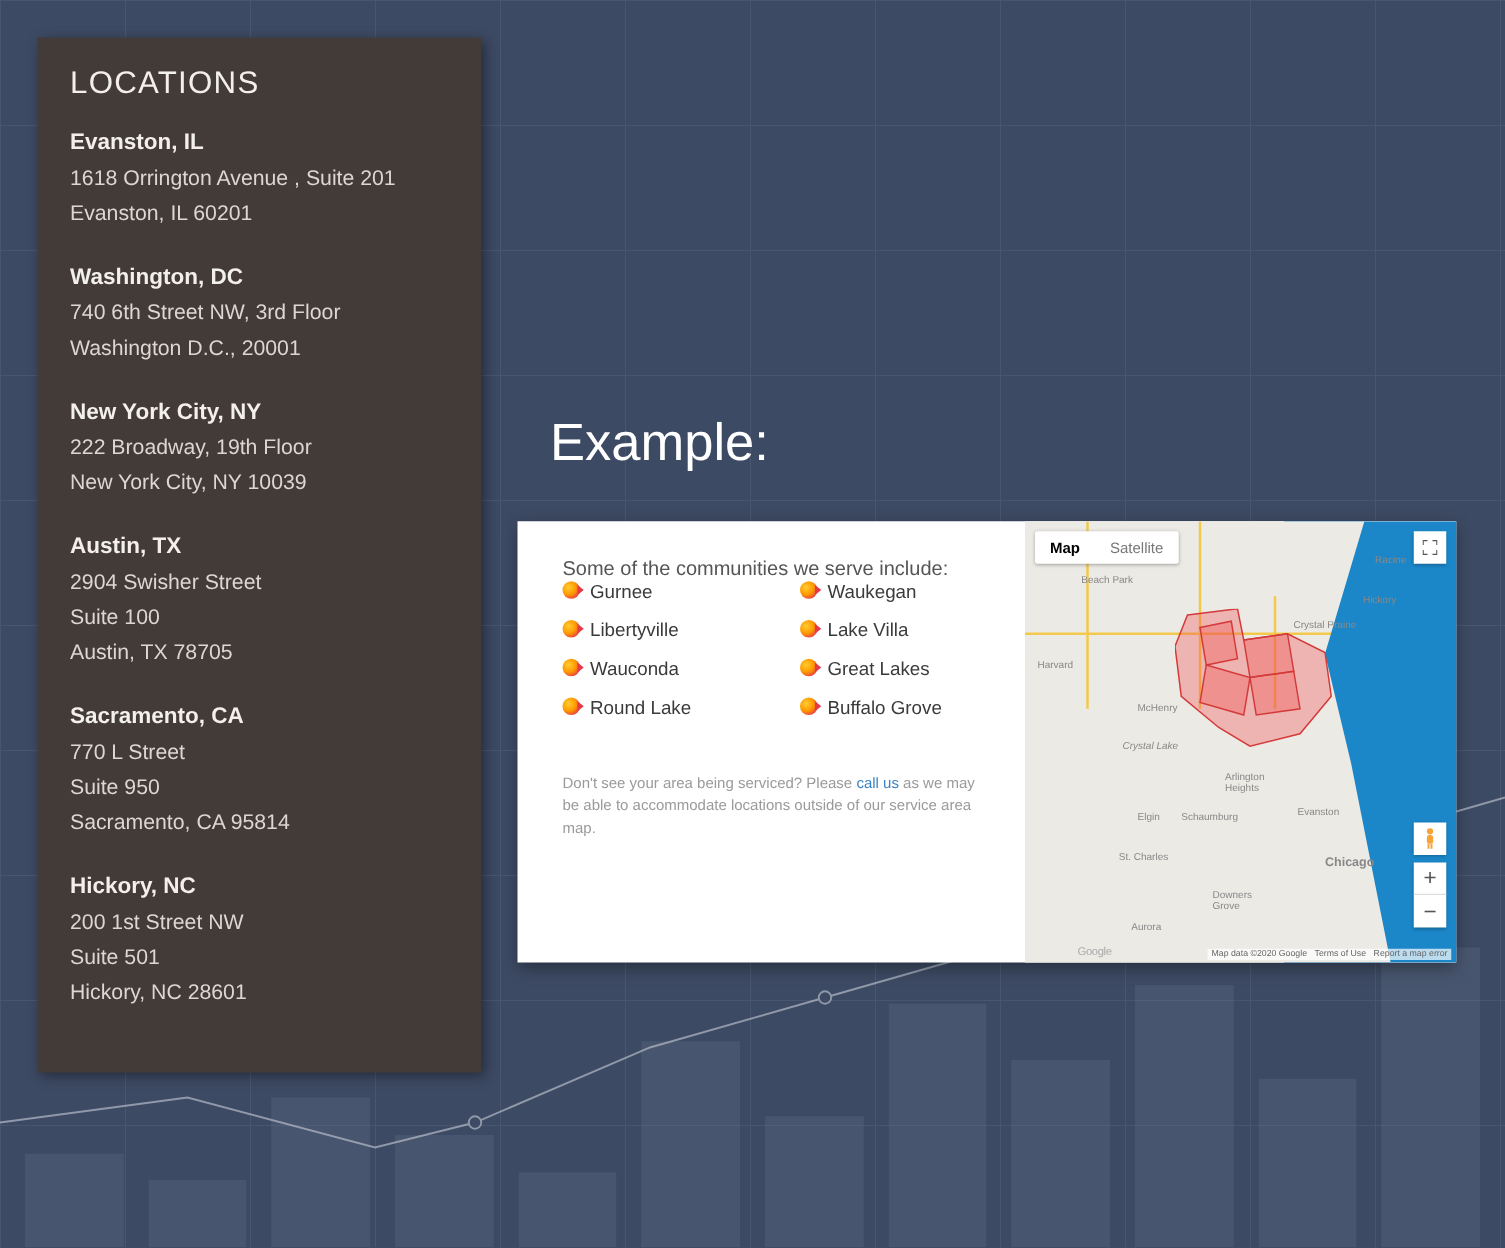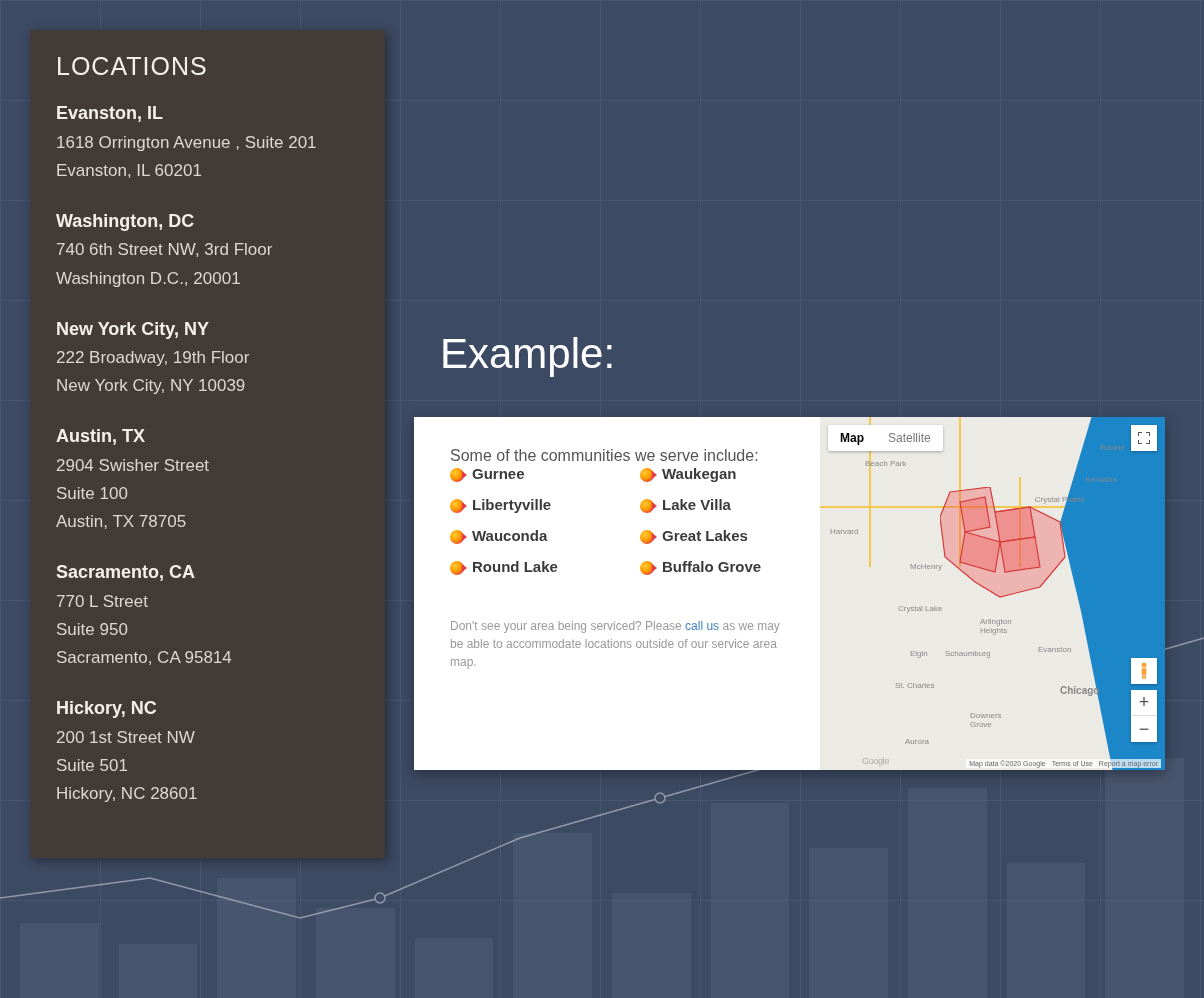--- a/index.html
+++ b/index.html
@@ -103,24 +103,24 @@
   }
   .comm-cols {
     display: flex;
     gap: 40px;
   }
   .comm-col {
     flex: 1;
   }
   .comm-item {
     display: flex;
-    align-items: flex-end;
+    align-items: flex-start;
     gap: 8px;
     font-size: 15px;
-    font-weight: 700;
+    font-weight: 400;
     color: #3a3a3a;
     margin-bottom: 14px;
   }
   .bullet {
     width: 14px;
     height: 14px;
     border-radius: 50%;
     background: radial-gradient(circle at 35% 35%, #ffcc33 0%, #ff9a00 45%, #e63946 80%);
     position: relative;
     flex-shrink: 0;
@@ -377,25 +377,25 @@
       <svg viewBox="0 0 130 130">
         <polygon points="10,5 50,0 55,25 90,20 120,35 125,70 100,100 60,110 35,95 5,70 0,30"></polygon>
         <polygon points="20,15 45,10 50,40 25,45"></polygon>
         <polygon points="55,25 90,20 95,50 60,55"></polygon>
         <polygon points="60,55 95,50 100,80 65,85"></polygon>
         <polygon points="25,45 60,55 55,85 20,75"></polygon>
       </svg>
     </div>
 
     <div class="map-label" style="top:26px; right:40px;">Racine</div>
-    <div class="map-label" style="top:58px; right:48px;">Kenosha</div>
+    <div class="map-label" style="top:58px; right:48px;">Hickory</div>
     <div class="map-label" style="top:78px; right:80px;">Crystal Prairie</div>
     <div class="map-label" style="top:110px; left:10px;">Harvard</div>
     <div class="map-label" style="top:145px; left:90px;">McHenry</div>
-    <div class="map-label" style="top:187px; left:78px;">Crystal Lake</div>
+    <div class="map-label" style="top:175px; left:78px;font-style:italic;">Crystal Lake</div>
     <div class="map-label" style="top:232px; left:90px;">Elgin</div>
     <div class="map-label" style="top:232px; left:125px;">Schaumburg</div>
     <div class="map-label" style="top:200px; left:160px;">Arlington<br>Heights</div>
     <div class="map-label" style="top:228px; left:218px;">Evanston</div>
     <div class="map-label" style="top:268px; left:240px; font-weight:700; font-size:10px;">Chicago</div>
     <div class="map-label" style="top:264px; left:75px;">St. Charles</div>
     <div class="map-label" style="top:294px; left:150px;">Downers<br>Grove</div>
     <div class="map-label" style="top:320px; left:85px;">Aurora</div>
     <div class="map-label" style="top:42px; left:45px;">Beach Park</div>
 

